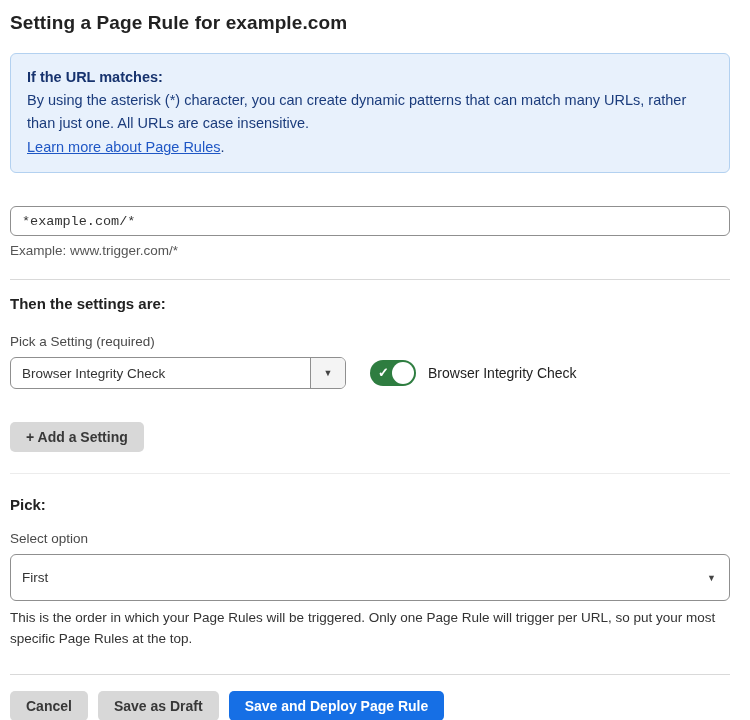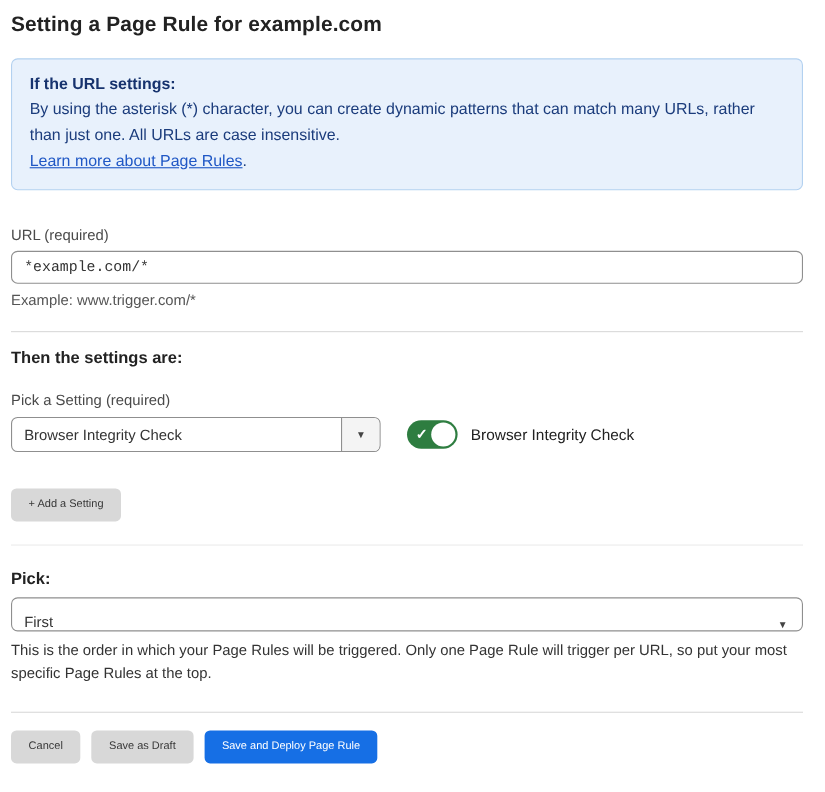--- a/index.html
+++ b/index.html
@@ -75,61 +75,60 @@
   }
   .toggle .knob {
     position: absolute; right: 2px; top: 2px;
     width: 22px; height: 22px; border-radius: 50%;
     background: #ffffff;
   }
   .toggle-label { font-size: 14px; color: #222222; margin-left: 12px; }
 
   .btn {
     display: inline-block; border: none; border-radius: 5px;
-    font-size: 10px; font-family: "Liberation Sans", sans-serif;
-    padding: 7px 16px; cursor: pointer; line-height: 16px;
+    font-size: 14px; font-family: "Liberation Sans", sans-serif;
+    padding: 7px 16px; cursor: pointer; line-height: 16px; font-weight: bold;
   }
   .btn-gray { background: #d8d8d8; color: #383838; }
   .btn-blue { background: #166fe5; color: #ffffff; }
 
   .add-setting-btn { margin-top: 33px; }
 
   .order-heading { margin-top: 22px; }
   .order-label { margin-top: 18px; }
 
   .select-box {
-    width: 100%; height: 31px;
+    width: 100%; height: 47px;
     border: 1px solid #8f8f8f; border-radius: 6px;
-    background: #ffffff; display: flex; align-items: flex-end;
+    background: #ffffff; display: flex; align-items: center;
     padding: 0 13px 0 11px; cursor: pointer; margin-top: 8px;
   }
   .select-value { flex: 1; font-size: 13.5px; color: #333333; }
 
   .order-helper {
     font-size: 13.5px; color: #333333; line-height: 21px; margin-top: 6px;
     max-width: 720px;
   }
 
   .footer-divider { margin-top: 25px; }
   .footer-actions { margin-top: 16px; display: flex; gap: 10px; align-items: center; }
 </style>
 </head>
 <body>
 
 <div class="container">
 
   <h1 class="page-title">Setting a Page Rule for example.com</h1>
 
   <div class="info-box">
-    <div class="info-heading">If the URL settings:</div>
+    <div class="info-heading">If the URL matches:</div>
     <div class="info-body">By using the asterisk (*) character, you can create dynamic patterns that can match many URLs, rather than just one. All URLs are case insensitive.</div>
     <div><a class="info-link">Learn more about Page Rules</a><span class="info-link-suffix">.</span></div>
   </div>
 
-  <div class="field-label">URL (required)</div>
   <input class="text-input" type="text" value="*example.com/*" style="">
   <div class="helper-text">Example: www.trigger.com/*</div>
 
   <hr class="divider">
 
   <h2 class="section-heading" style="margin-top:15px;">Then the settings are:</h2>
 
   <div class="field-label" style="margin-top:22px;">Pick a Setting (required)</div>
 
   <div class="setting-row">
@@ -145,20 +144,21 @@
     </div>
     <span class="toggle-label">Browser Integrity Check</span>
   </div>
 
   <button class="btn btn-gray add-setting-btn">+ Add a Setting</button>
 
   <hr class="divider faint">
 
   <h2 class="section-heading order-heading">Pick:</h2>
 
+  <div class="field-label order-label">Select option</div>
 
   <div class="select-box">
     <span class="select-value">First</span>
     <span class="arrow-glyph">▼</span>
   </div>
 
   <div class="order-helper">This is the order in which your Page Rules will be triggered. Only one Page Rule will trigger per URL, so put your most specific Page Rules at the top.</div>
 
   <hr class="divider footer-divider">
 

